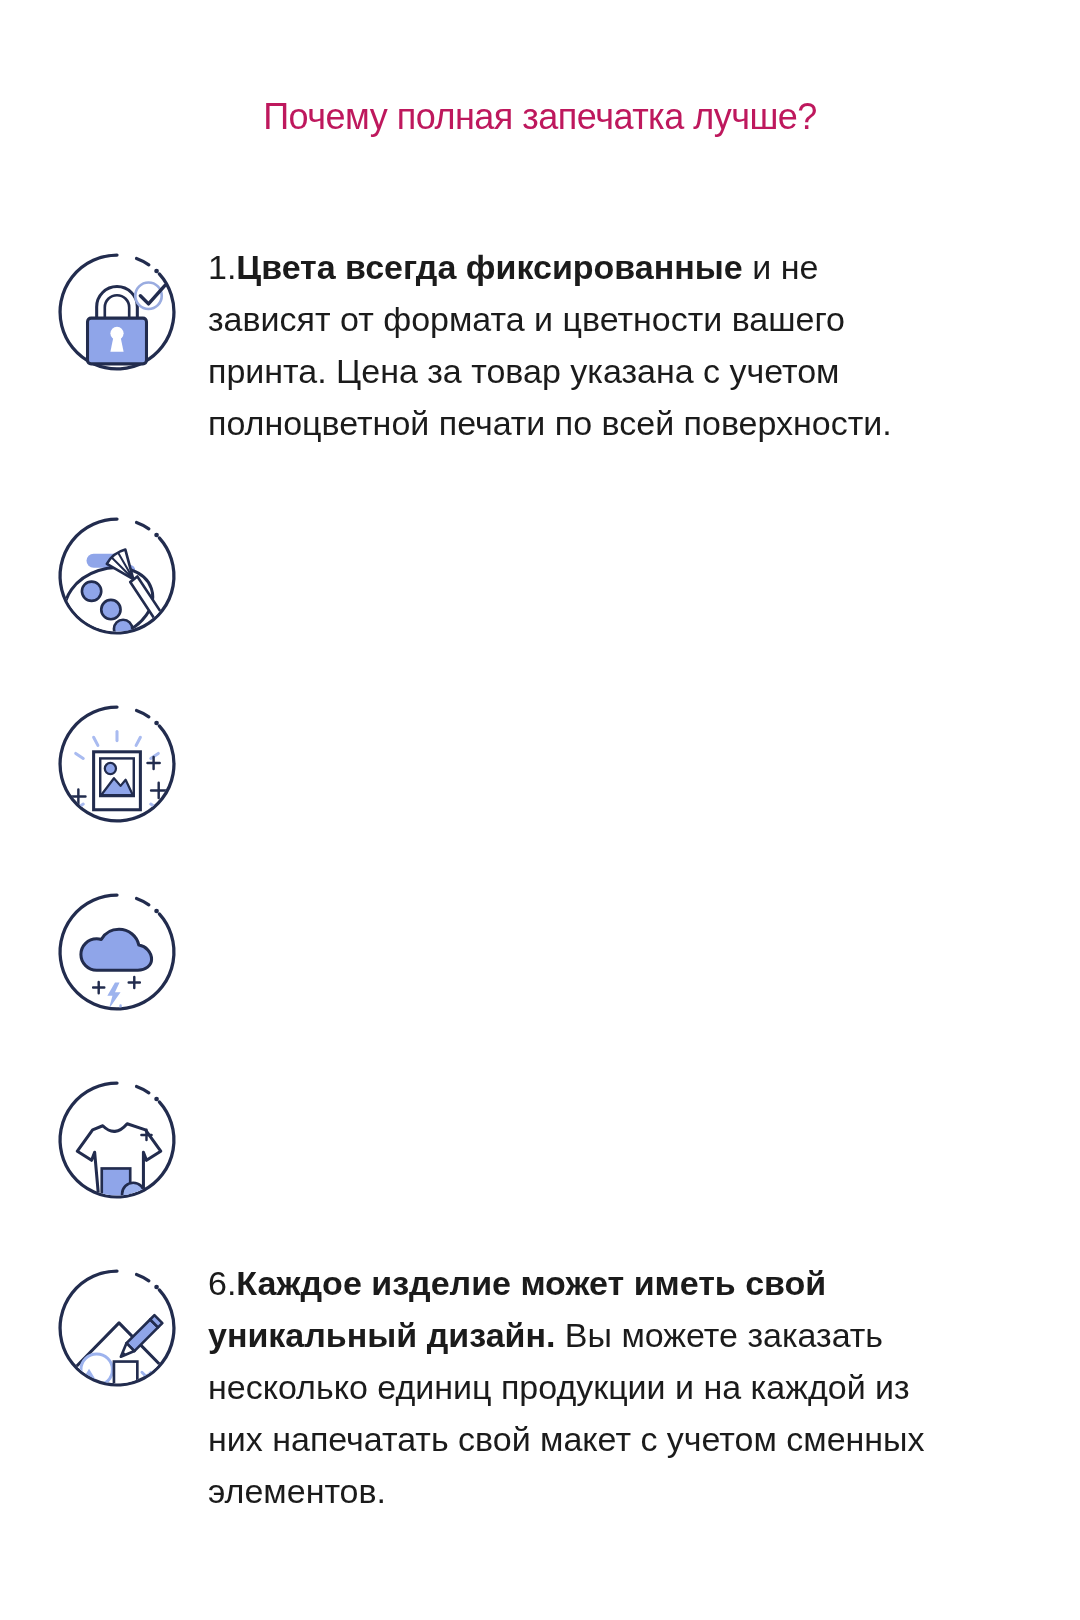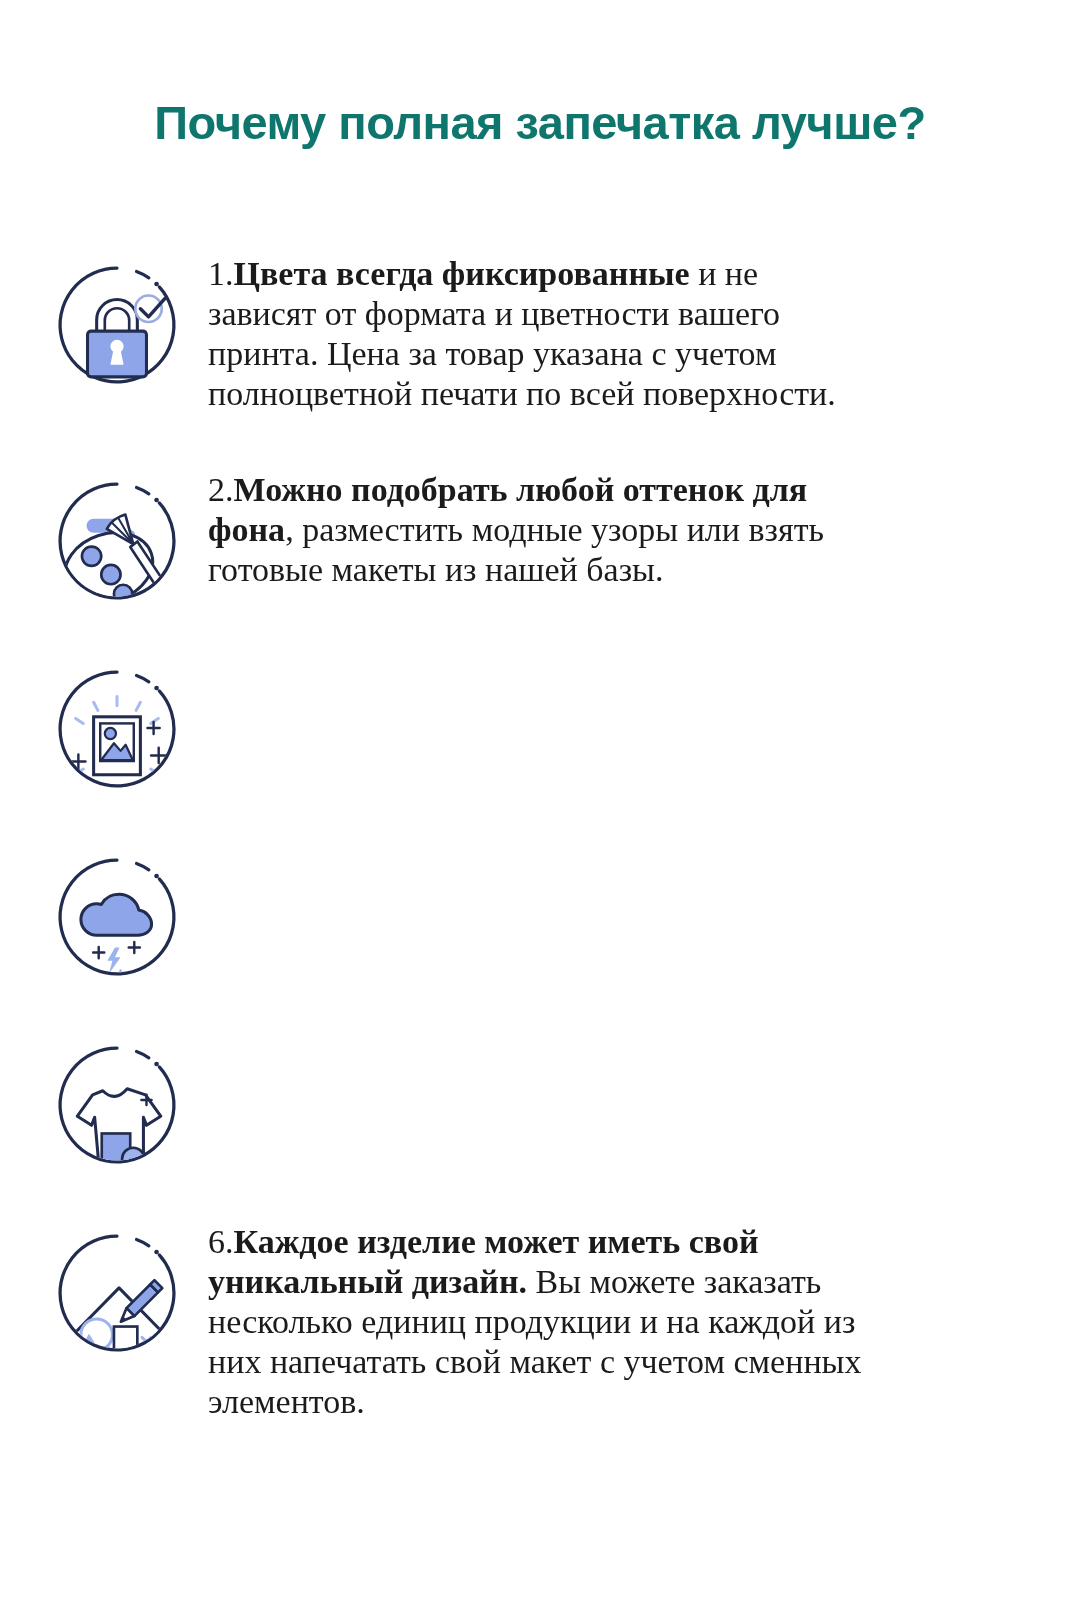--- a/index.html
+++ b/index.html
@@ -5,31 +5,30 @@
   html,body{margin:0;padding:0;}
   body{
     width:1080px;height:1620px;overflow:hidden;
     background:#ffffff;
     font-family:"Liberation Sans",sans-serif;
     color:#1b1b1b;
   }
   .page{padding:96px 56px 0 56px;box-sizing:border-box;}
   h1{
     margin:0 0 104px 0;
-    font-size:47px;line-height:1.15;font-weight:bold;
-    text-align:center;color:#0f766e;letter-spacing:-0.5px;
+    font-size:36px;line-height:1.15;font-weight:normal;
+    text-align:center;color:#be185d;letter-spacing:-0.5px;
   }
   .row{display:flex;align-items:flex-start;margin-bottom:56px;}
   .icon{flex:0 0 122px;width:122px;height:122px;margin:10px 30px 0 0;}
   .icon svg{display:block;}
   .text{
     margin:0;flex:1;
-    font-size:34px;line-height:40px;
+    font-size:34px;line-height:52px;
     white-space:pre-line;
-    font-family:Liberation Serif, serif;
   }
   .text b{font-weight:bold;}
   .ring{fill:none;stroke:#222c4e;stroke-width:3.2;stroke-linecap:round;}
   .nv{stroke:#222c4e;}
 </style>
 </head>
 <body>
 
 <div class="page">
 
@@ -73,23 +72,20 @@
           <ellipse transform="rotate(-18 52 86)" cx="52" cy="86" rx="44" ry="33" fill="#ffffff" class="nv" stroke-width="3"></ellipse>
           <circle cx="35" cy="75" r="9.5" fill="#8fa5e9" class="nv" stroke-width="2.6"></circle>
           <circle cx="54" cy="93" r="9.5" fill="#8fa5e9" class="nv" stroke-width="2.6"></circle>
           <circle cx="66" cy="112" r="9" fill="#8fa5e9" class="nv" stroke-width="2.6"></circle>
           <path d="M76,63 L50,48 A30,30 0 0 1 68.2,34 Z" fill="#ffffff" class="nv" stroke-width="2.6" stroke-linejoin="round"></path>
           <path d="M76,63 L54.8,41.8 M76,63 L61,37" fill="none" class="nv" stroke-width="2"></path>
           <path d="M73,66 L80,60.5 L104.5,97.5 L97.5,103 Z" fill="#ffffff" class="nv" stroke-width="2.6" stroke-linejoin="round"></path>
         </g>
       </svg>
     </div>
-    <p class="text"><span>2.</span><b>Можно подобрать любой оттенок для
-фона</b><span>, разместить модные узоры или взять
-готовые макеты из нашей базы.</span></p>
   </div>
 
   <div class="row">
     <div class="icon">
       <svg width="122" height="122" viewBox="0 0 120 120">
         <defs>
             <clipPath id="c3">
               <circle cx="60" cy="60" r="54.5"></circle>
             </clipPath>
           </defs>

